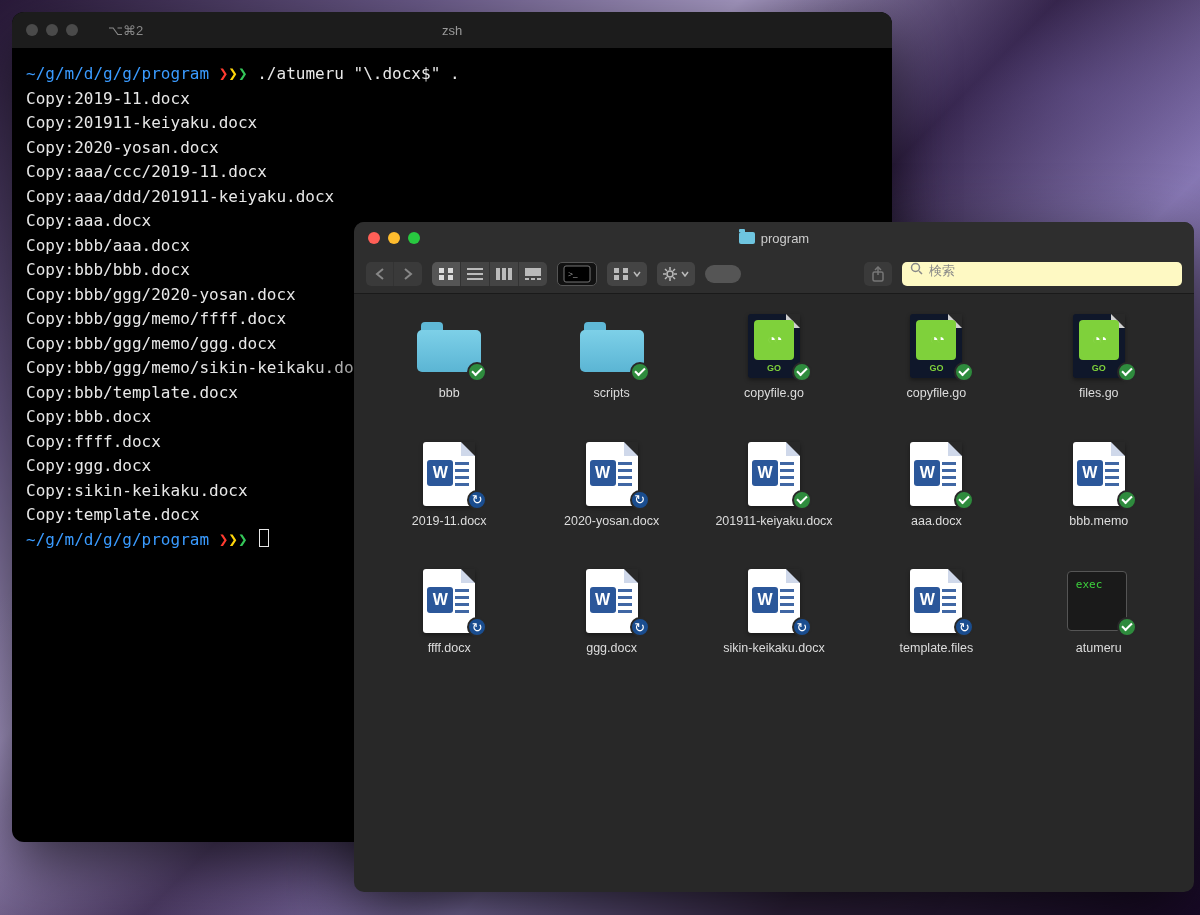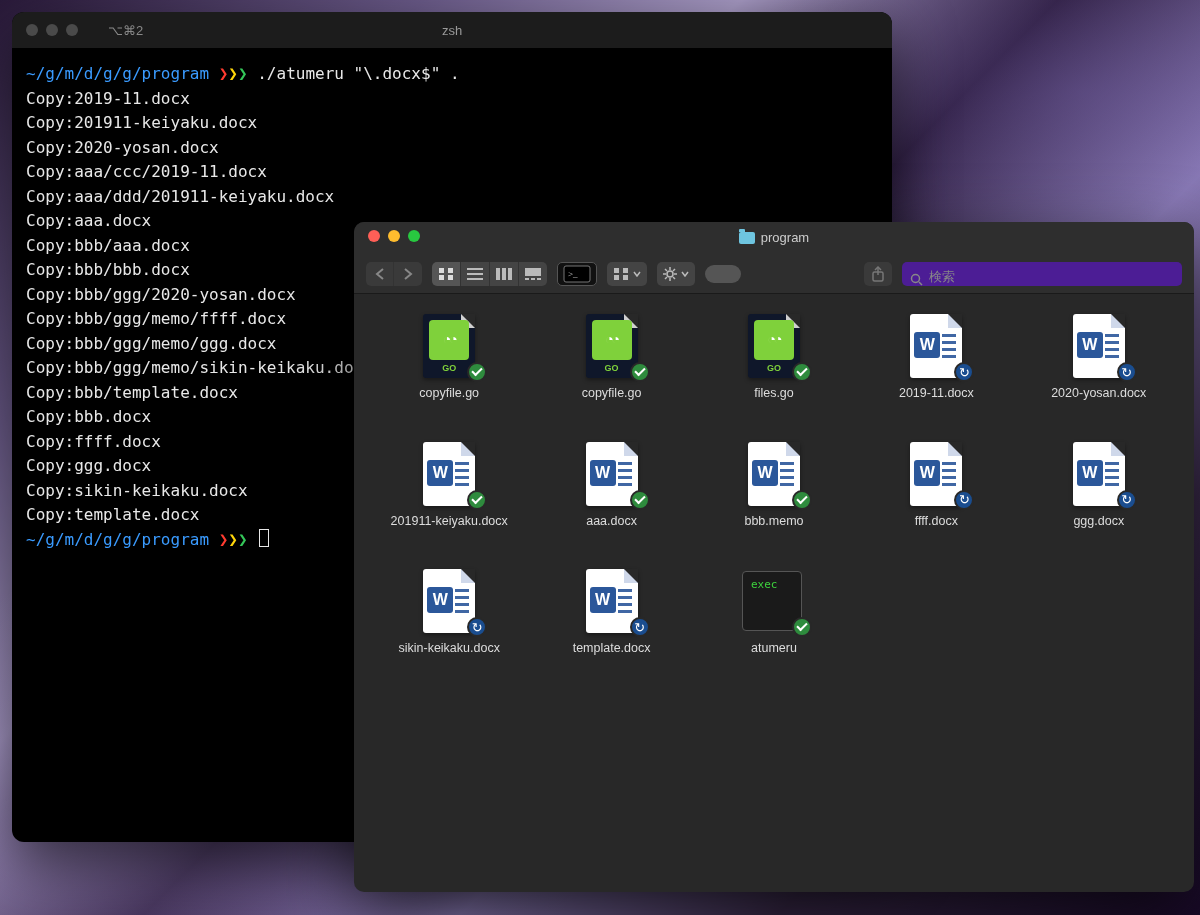--- a/index.html
+++ b/index.html
@@ -60,22 +60,22 @@
   
   .finder {
     position: absolute; left: 354px; top: 222px;
     width: 840px; height: 670px;
     background: #282828; border-radius: 10px;
     box-shadow: 0 25px 70px rgba(0,0,0,0.7);
     display: flex; flex-direction: column;
     overflow: hidden; color: #ddd;
   }
   .finder-titlebar {
-    height: 32px; display: flex; align-items: flex-start;
-    padding: 8px 14px; position: relative;
+    height: 32px; display: flex; align-items: center;
+    padding: 0 14px; position: relative;
     background: #2e2e2e;
   }
   .finder-titlebar .traffic-light.red { background: #ff5f57; }
   .finder-titlebar .traffic-light.yellow { background: #febc2e; }
   .finder-titlebar .traffic-light.green { background: #28c840; }
   .finder-title-center {
     position: absolute; left: 0; right: 0;
     text-align: center; display: flex;
     justify-content: center; align-items: center; gap: 6px;
     font-size: 13px; color: #ccc; pointer-events: none;
@@ -108,22 +108,22 @@
   .tb-seg .tb-btn { border-radius: 0; border-right: 1px solid #333; }
   .tb-seg .tb-btn:first-child { border-radius: 5px 0 0 5px; }
   .tb-seg .tb-btn:last-child { border-radius: 0 5px 5px 0; border-right: none; }
   .tb-btn.active { background: #555; color: #eee; }
   .tb-btn.termlook { background: #111; border: 1px solid #555; padding: 0; width: 40px; }
   .tb-btn.termlook svg { width: 28px; height: 18px; }
   .spacer { flex: 1; }
   .tb-tag { width: 36px; height: 18px; background: #555; border-radius: 9px; }
   .search-field {
     flex: 0 0 280px; height: 24px;
-    background: #4c1d95; border-radius: 5px;
-    display: flex; align-items: flex-end; gap: 6px;
+    background: #fef9c3; border-radius: 5px;
+    display: flex; align-items: flex-start; gap: 6px;
     padding: 0 8px; color: #888; font-size: 13px;
   }
 
   .finder-body {
     flex: 1; overflow: auto; padding: 20px 24px;
   }
   .icon-grid {
     display: grid;
     grid-template-columns: repeat(5, 1fr);
     gap: 40px 20px;
@@ -365,20 +365,40 @@
           <line x1="9" y1="9" x2="12" y2="12" stroke="#888" stroke-width="1.5"></line>
         </svg>
       <span>検索</span>
     </div>
   </div>
 
   <div class="finder-body">
     <div class="icon-grid" id="icon-grid">
         <div class="file-item">
           <div class="file-icon-wrap">
+            <div class="icon-folder">
+              <div class="tab"></div>
+              <div class="body"></div>
+            </div>
+            <div class="badge check"></div>
+          </div>
+          <div>bbb</div>
+        </div>
+        <div class="file-item">
+          <div class="file-icon-wrap">
+            <div class="icon-folder">
+              <div class="tab"></div>
+              <div class="body"></div>
+            </div>
+            <div class="badge check"></div>
+          </div>
+          <div>scripts</div>
+        </div>
+        <div class="file-item">
+          <div class="file-icon-wrap">
             <div class="icon-go">
               <div class="gopher"></div>
               <div class="label">GO</div>
             </div>
             <div class="badge check"></div>
           </div>
           <div>copyfile.go</div>
         </div>
         <div class="file-item">
           <div class="file-icon-wrap">
@@ -526,21 +546,21 @@
               <div class="w">W</div>
               <div class="lines">
                 <span></span>
                 <span></span>
                 <span></span>
                 <span></span>
               </div>
             </div>
             <div class="badge sync"></div>
           </div>
-          <div>template.docx</div>
+          <div>template.files</div>
         </div>
         <div class="file-item">
           <div class="file-icon-wrap">
             <div class="icon-exec" data-label="exec"></div>
             <div class="badge check"></div>
           </div>
           <div>atumeru</div>
         </div>
       </div>
   </div>

